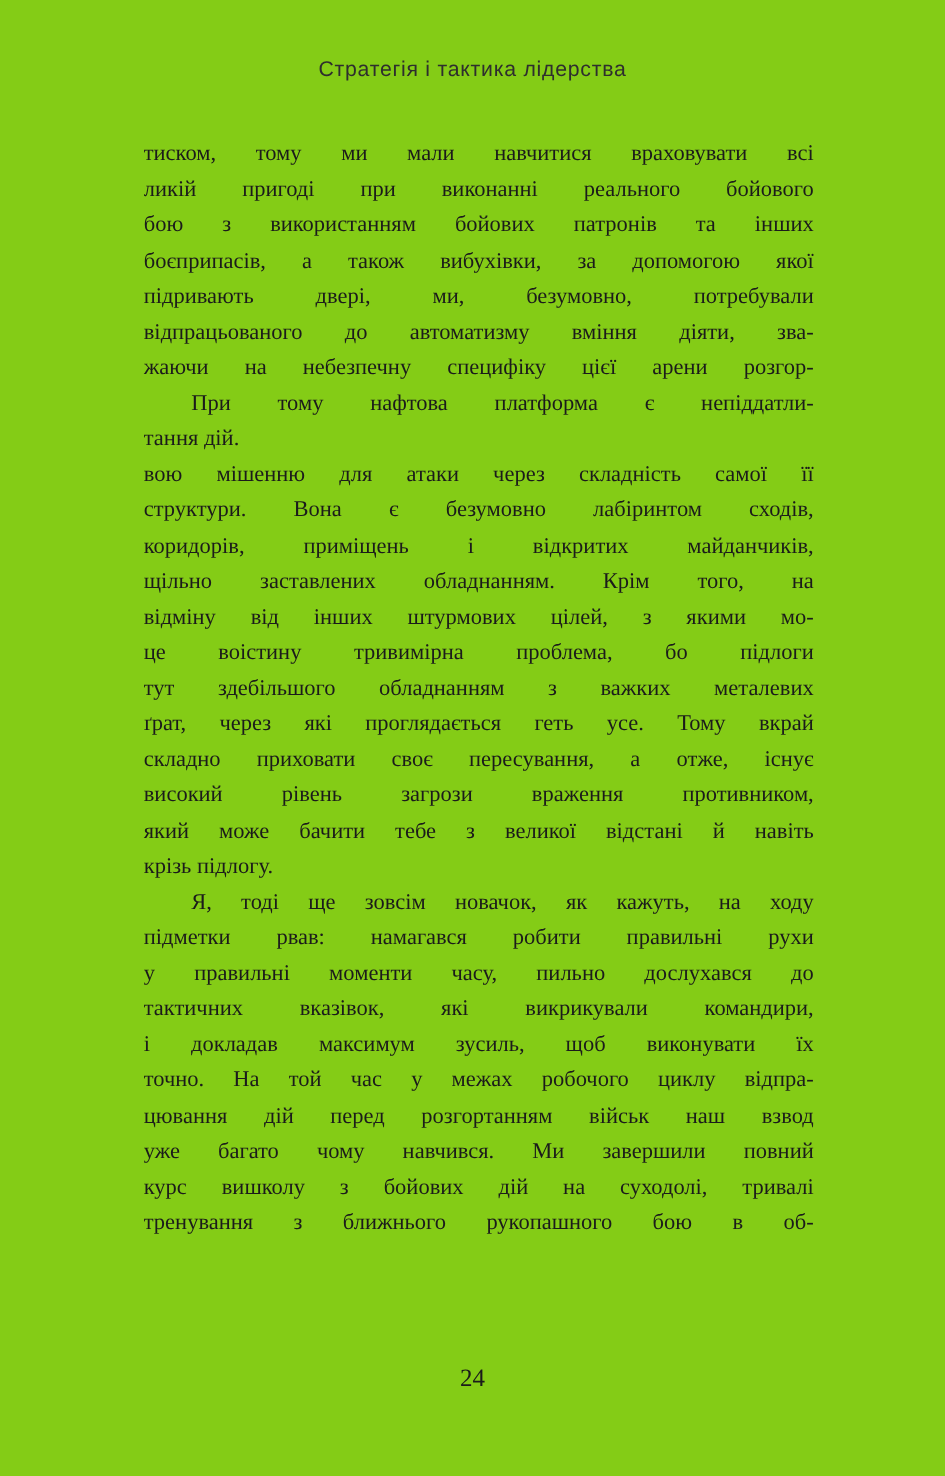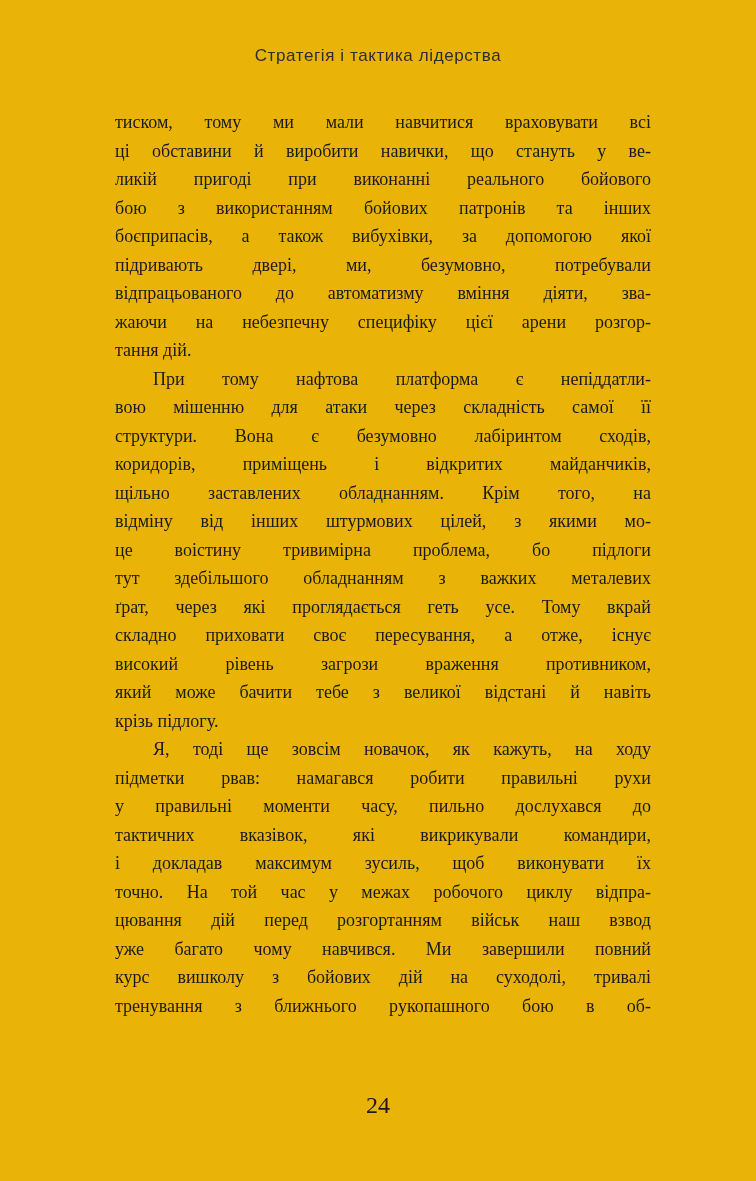--- a/index.html
+++ b/index.html
@@ -4,21 +4,21 @@
 <style>
   html, body {
     margin: 0;
     padding: 0;
     background: #ffffff;
   }
   .page {
     position: relative;
     width: 756px;
     height: 1181px;
-    background: #eab308;
+    background: #84cc16;
     overflow: hidden;
     font-family: "Liberation Serif", serif;
     color: #1b1b1b;
   }
   .running-header {
     position: absolute;
     top: 46px;
     left: 0;
     width: 756px;
     text-align: center;
@@ -46,41 +46,40 @@
   }
   .line.indent {
     text-indent: 38px;
   }
   .page-number {
     position: absolute;
     top: 1092px;
     left: 0;
     width: 756px;
     text-align: center;
-    font-size: 24px;
+    font-size: 20px;
     color: #1b1b1b;
   }
 </style>
 </head>
 <body>
 
 <div class="page">
   <div class="running-header">Стратегія і тактика лідерства</div>
 
   <div class="text-block" id="text-block">
       <div class="line just">тиском, тому ми мали навчитися враховувати всі</div>
-      <div class="line just">ці обставини й виробити навички, що стануть у ве-</div>
       <div class="line just">ликій пригоді при виконанні реального бойового</div>
       <div class="line just">бою з використанням бойових патронів та інших</div>
       <div class="line just">боєприпасів, а також вибухівки, за допомогою якої</div>
       <div class="line just">підривають двері, ми, безумовно, потребували</div>
       <div class="line just">відпрацьованого до автоматизму вміння діяти, зва-</div>
       <div class="line just">жаючи на небезпечну специфіку цієї арени розгор-</div>
+      <div class="line just indent">При тому нафтова платформа є непіддатли-</div>
       <div class="line">тання дій.</div>
-      <div class="line just indent">При тому нафтова платформа є непіддатли-</div>
       <div class="line just">вою мішенню для атаки через складність самої її</div>
       <div class="line just">структури. Вона є безумовно лабіринтом сходів,</div>
       <div class="line just">коридорів, приміщень і відкритих майданчиків,</div>
       <div class="line just">щільно заставлених обладнанням. Крім того, на</div>
       <div class="line just">відміну від інших штурмових цілей, з якими мо-</div>
       <div class="line just">це воістину тривимірна проблема, бо підлоги</div>
       <div class="line just">тут здебільшого обладнанням з важких металевих</div>
       <div class="line just">ґрат, через які проглядається геть усе. Тому вкрай</div>
       <div class="line just">складно приховати своє пересування, а отже, існує</div>
       <div class="line just">високий рівень загрози враження противником,</div>

